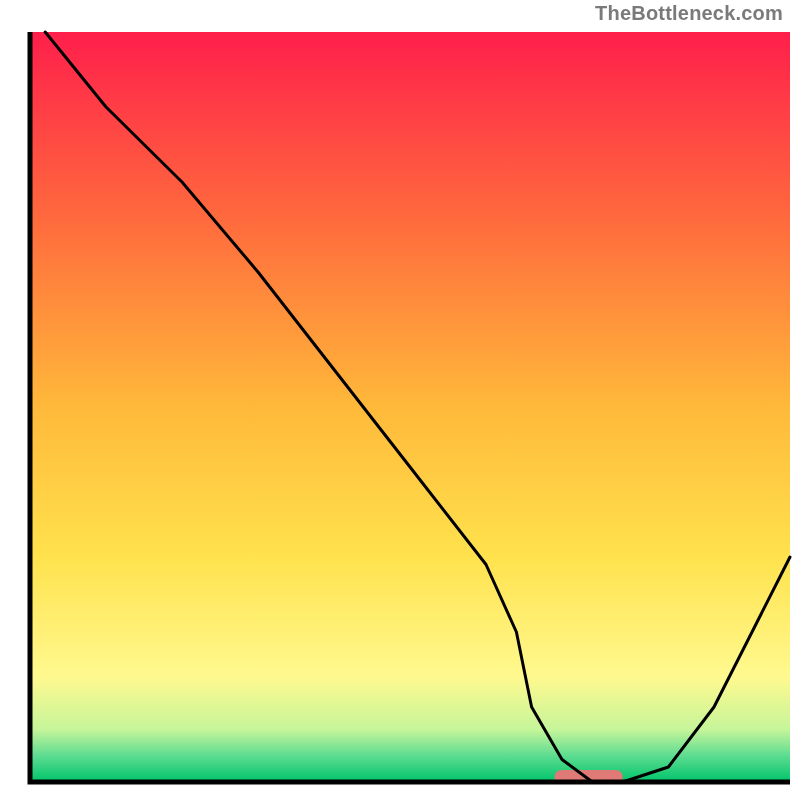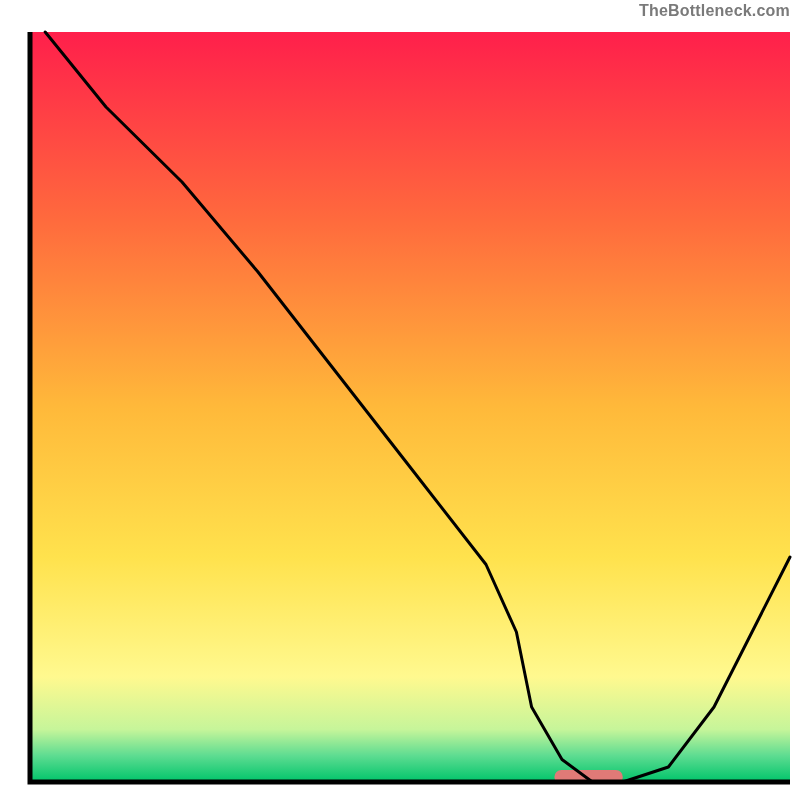--- a/index.html
+++ b/index.html
@@ -11,23 +11,23 @@
     overflow: hidden;
   }
   .wrap {
     position: relative;
     width: 800px;
     height: 800px;
   }
   .watermark {
     position: absolute;
     top: 2px;
-    right: 10px;
+    right: 17px;
     font-family: Arial, Helvetica, sans-serif;
-    font-size: 16px;
+    font-size: 20px;
     font-weight: 600;
     color: #7a7a7a;
     letter-spacing: 0.2px;
     user-select: none;
   }
 </style>
 </head>
 <body>
 
 <div class="wrap">

